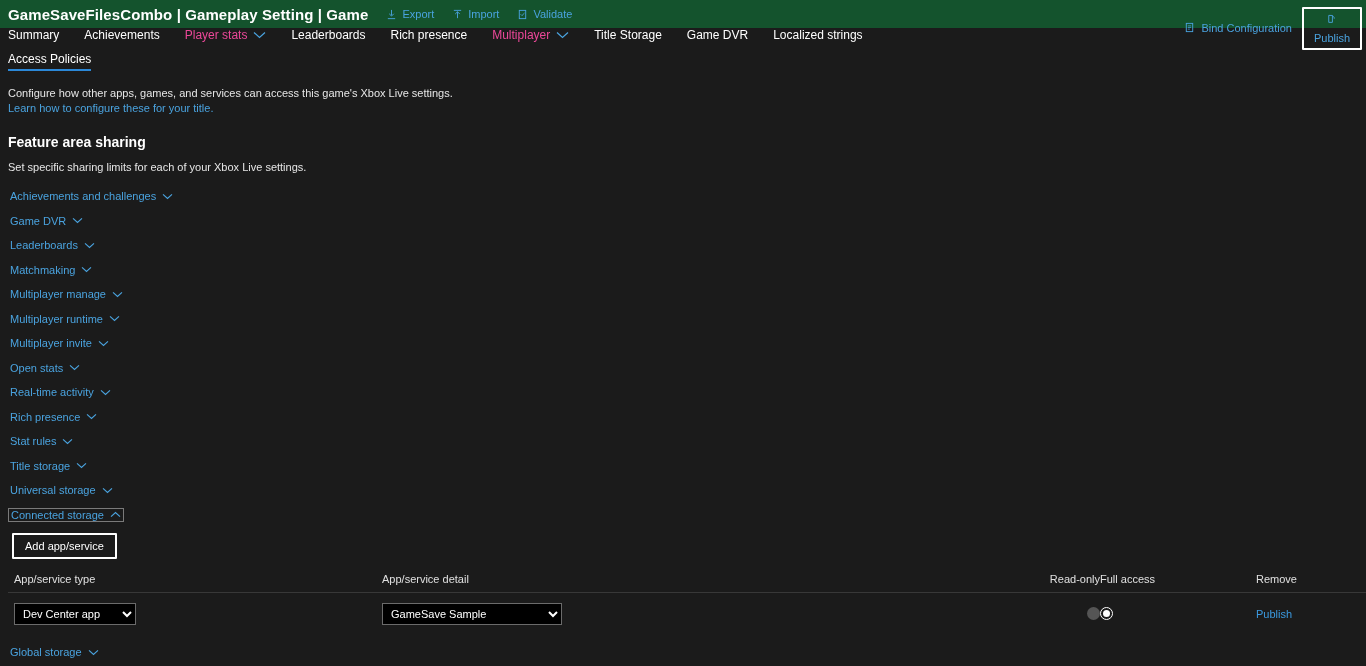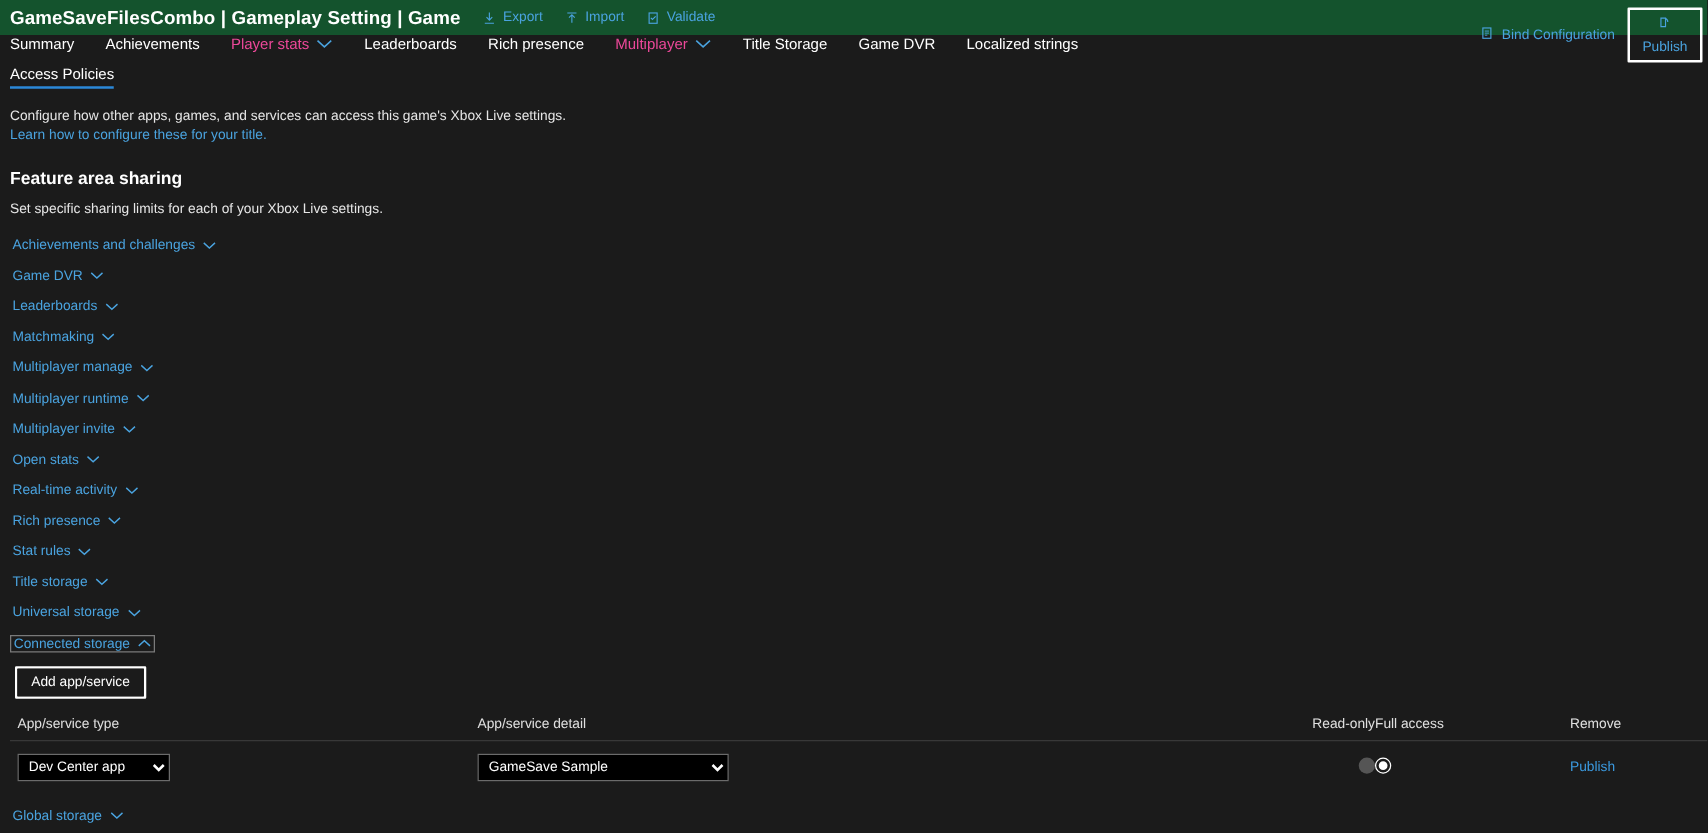--- a/index.html
+++ b/index.html
@@ -184,21 +184,21 @@
     color: #ffffff;
     border: 1px solid #6b6b6b;
     font-family: "Liberation Sans", sans-serif;
     font-size: 11px;
     height: 22px;
     padding: 1px 4px;
     outline: none;
     cursor: pointer;
   }
   select.dd.w1 { width: 122px; }
-  select.dd.w2 { width: 201px; }
+  select.dd.w2 { width: 180px; }
 
   .radio {
     width: 13px;
     height: 13px;
     border-radius: 50%;
     display: inline-block;
     cursor: pointer;
   }
   .radio.off { background: #555555; }
   .radio.on {

